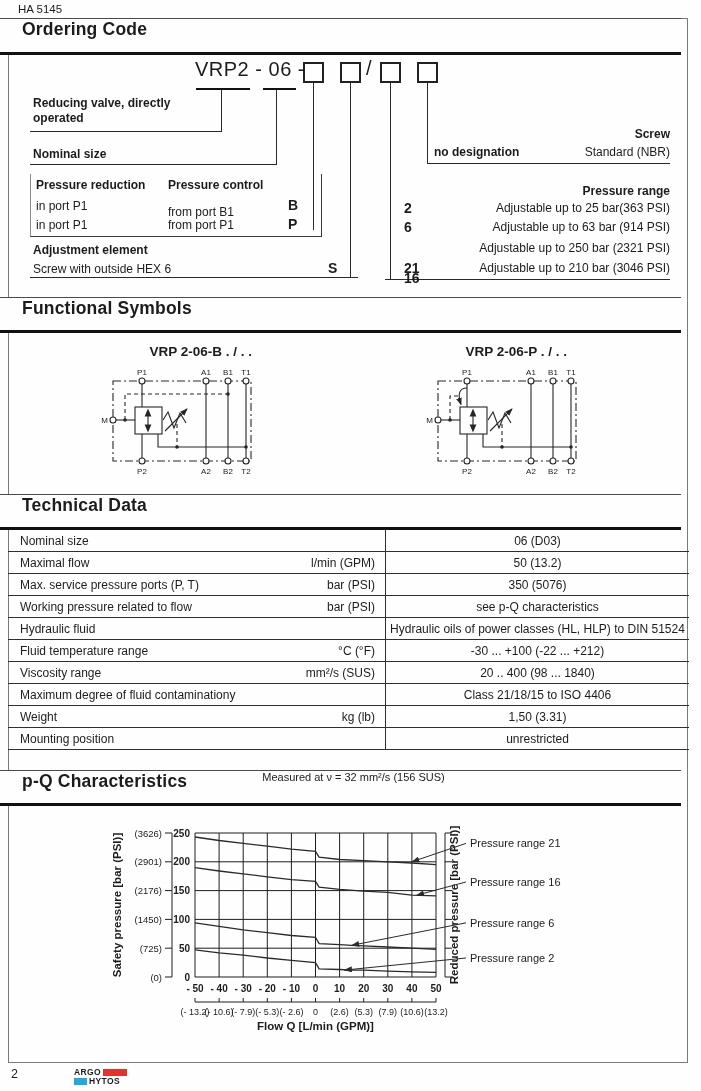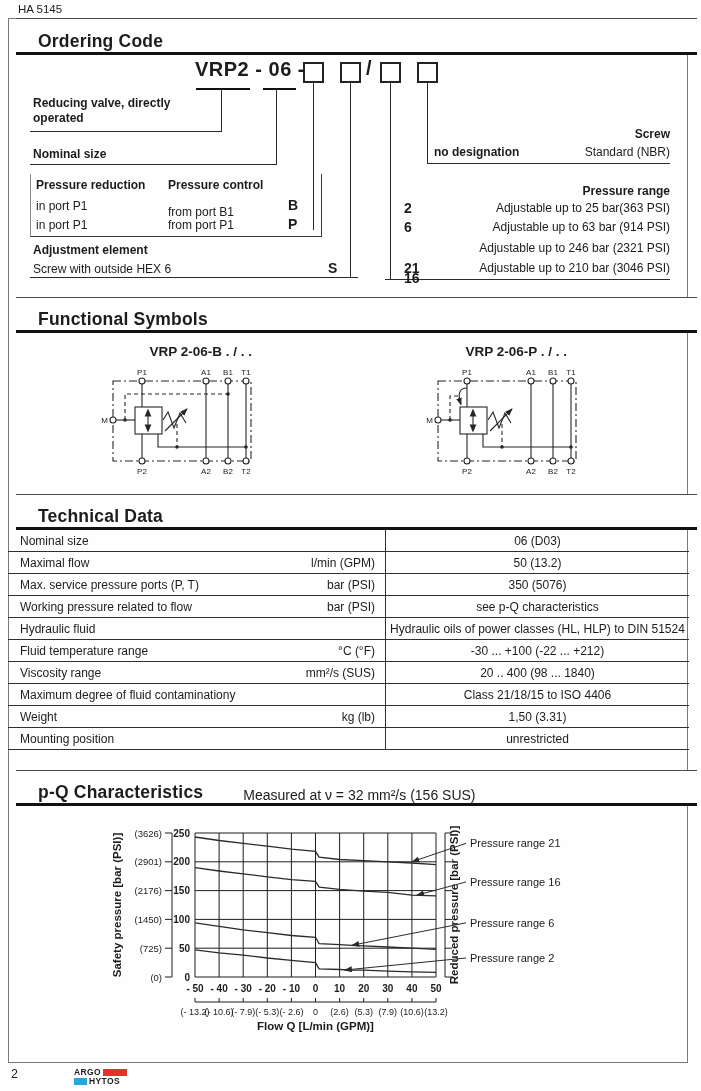--- a/index.html
+++ b/index.html
@@ -1,29 +1,29 @@
 <!DOCTYPE html>
 <html><head>
 <meta charset="utf-8">
 <style>
   html,body{margin:0;padding:0;background:#fff;}
   #page{position:relative;width:701px;height:1091px;background:#fefefe;
         font-family:"Liberation Sans","DejaVu Sans",sans-serif;color:#1c1c1c;overflow:hidden;}
   .abs{position:absolute;}
   #page-border{position:absolute;left:8px;top:18px;width:680px;height:1045px;border:1px solid #7a7a7a;box-sizing:border-box;}
-  .band{position:absolute;left:16px;width:681px;box-sizing:border-box;border-top:1px solid #4a4a4a;
-        border-bottom:3px solid #111;display:flex;align-items:flex-end;background:#fefefe;}
+  .band{position:absolute;left:0;width:681px;box-sizing:border-box;border-top:1px solid #4a4a4a;
+        border-bottom:3px solid #111;display:flex;align-items:flex-start;background:#fefefe;}
   .band-title{font-size:17.5px;font-weight:bold;padding-left:22px;letter-spacing:0.2px;}
-  .band-sub{font-size:14px;font-weight:normal;margin-left:40px;}
+  .band-sub{font-size:11px;font-weight:normal;margin-left:75px;}
   .hline{position:absolute;background:#2a2a2a;height:1px;}
   .vline{position:absolute;background:#2a2a2a;width:1px;}
   .thick{height:2px;background:#111;}
   .lbl{position:absolute;font-size:12px;white-space:nowrap;}
   .b{font-weight:bold;}
-  .code-text{position:absolute;font-size:20px;font-weight:bold;letter-spacing:0.5px;}
+  .code-text{position:absolute;font-size:20px;font-weight:normal;letter-spacing:0.5px;}
   .code-box{position:absolute;width:21px;height:21px;border:2px solid #222;background:#fff;box-sizing:border-box;}
   .ralign{text-align:right;}
   .bigcode{font-size:14px;font-weight:bold;}
   .bp-box{position:absolute;border-left:1px solid #8a8a8a;border-right:1px solid #3a3a3a;border-bottom:1px solid #3a3a3a;}
   .fs-title{position:absolute;font-size:13.5px;font-weight:bold;text-align:right;white-space:nowrap;}
   #tech-rows{position:absolute;left:8px;top:530px;width:681px;box-sizing:border-box;}
   .td-row{display:flex;height:22px;border-bottom:1px solid #2f2f2f;align-items:center;font-size:12px;box-sizing:border-box;}
   .td-left{width:378px;height:100%;border-right:1px solid #2f2f2f;display:flex;justify-content:space-between;
            align-items:center;padding:0 10px 0 12px;box-sizing:border-box;}
   .td-right{flex:1;text-align:center;}
@@ -89,21 +89,21 @@
     <span class="lbl b ralign" style="left:470px;top:127px;width:200px;">Screw</span>
     <span class="lbl b" style="left:434px;top:145px;">no designation</span>
     <span class="lbl ralign" style="left:540px;top:145px;width:130px;">Standard (NBR)</span>
 
     <span class="lbl b ralign" style="left:470px;top:184px;width:200px;">Pressure range</span>
     <span class="lbl bigcode" style="left:404px;top:200px;">2</span>
     <span class="lbl ralign" style="left:430px;top:201px;width:240px;">Adjustable up to 25 bar(363 PSI)</span>
     <span class="lbl bigcode" style="left:404px;top:219px;">6</span>
     <span class="lbl ralign" style="left:430px;top:220px;width:240px;">Adjustable up to 63 bar (914 PSI)</span>
     <span class="lbl bigcode" style="left:404px;top:240px;margin-top:30px;">16</span>
-    <span class="lbl ralign" style="left:430px;top:241px;width:240px;">Adjustable up to 246 bar (2321 PSI)</span>
+    <span class="lbl ralign" style="left:430px;top:241px;width:240px;">Adjustable up to 250 bar (2321 PSI)</span>
     <span class="lbl bigcode" style="left:404px;top:260px;">21</span>
     <span class="lbl ralign" style="left:430px;top:261px;width:240px;">Adjustable up to 210 bar (3046 PSI)</span>
   </div>
 
   <div class="band" style="top:297px;height:36px;">
     <span class="band-title">Functional Symbols</span>
   </div>
   <div class="fs-title" style="left:92px;top:344px;width:160px;">VRP 2-06-B . / . .</div>
   <div class="fs-title" style="left:407px;top:344px;width:160px;">VRP 2-06-P . / . .</div>
   <div class="abs" id="symbol-0" style="left:99px;top:366px;"><svg width="160" height="117" viewBox="0 0 160 117">

